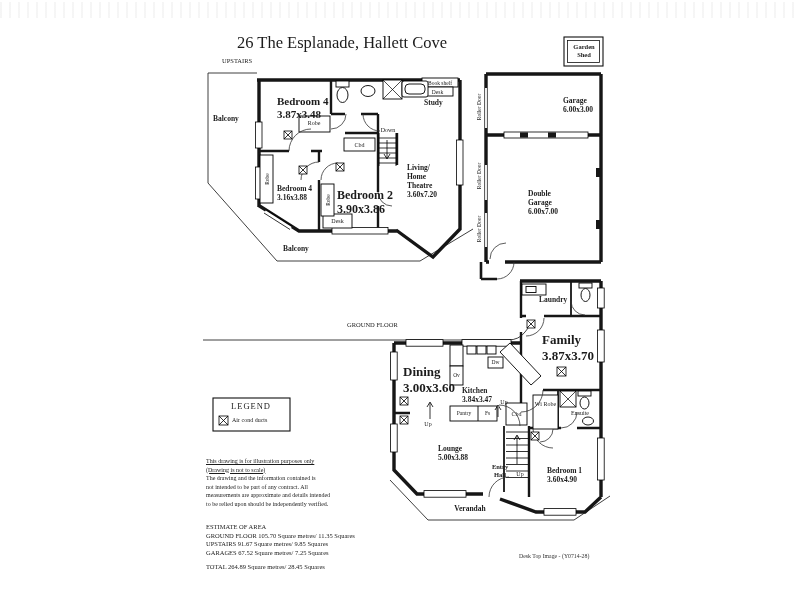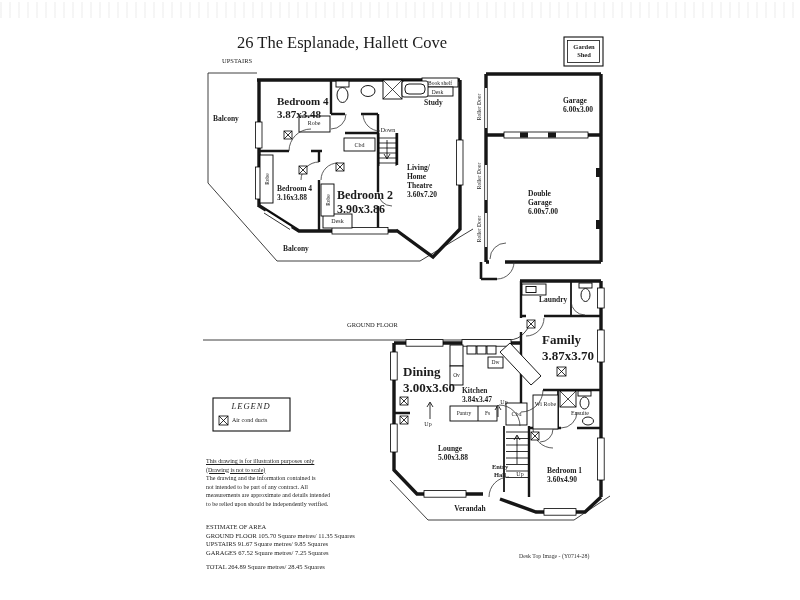--- a/index.html
+++ b/index.html
@@ -262,21 +262,21 @@
   <span class="sz">5.00x3.88</span>
 </div>
 <div class="lbl b c wrap" style="left:500px;top:463px;font-size:6.5px;width:24px;">Entry Hall</div>
 <div class="lbl c" style="left:520px;top:471px;font-size:6px;">Up</div>
 <div class="lbl b" style="left:547px;top:466px;font-size:7.5px;">
   <span>Bedroom 1</span>
   <span class="sz">3.60x4.90</span>
 </div>
 <div class="lbl b c" style="left:470px;top:504px;font-size:7.5px;">Verandah</div>
 
-<div class="lbl c" style="left:251px;top:401px;font-size:8.5px;letter-spacing:1px;font-style:italic;">LEGEND</div>
+<div class="lbl c" style="left:251px;top:401px;font-size:8.5px;letter-spacing:1px;">LEGEND</div>
 <div class="lbl" style="left:232px;top:417px;font-size:6px;">Air cond ducts</div>
 
 <div class="lbl u" style="left:206px;top:458px;font-size:6px;">This drawing is for illustration purposes only</div>
 <div class="lbl u" style="left:206px;top:466.5px;font-size:6px;">(Drawing is not to scale)</div>
 <div class="lbl" style="left:206px;top:475px;font-size:6px;">The drawing and the information contained is</div>
 <div class="lbl" style="left:206px;top:483.5px;font-size:6px;">not intended to be part of any contract.  All</div>
 <div class="lbl" style="left:206px;top:492px;font-size:6px;">measurements are approximate and details intended</div>
 <div class="lbl" style="left:206px;top:500.5px;font-size:6px;">to be relied upon should be independently verified.</div>
 
 <div class="lbl" style="left:206px;top:523px;font-size:6.5px;">ESTIMATE OF AREA</div>

